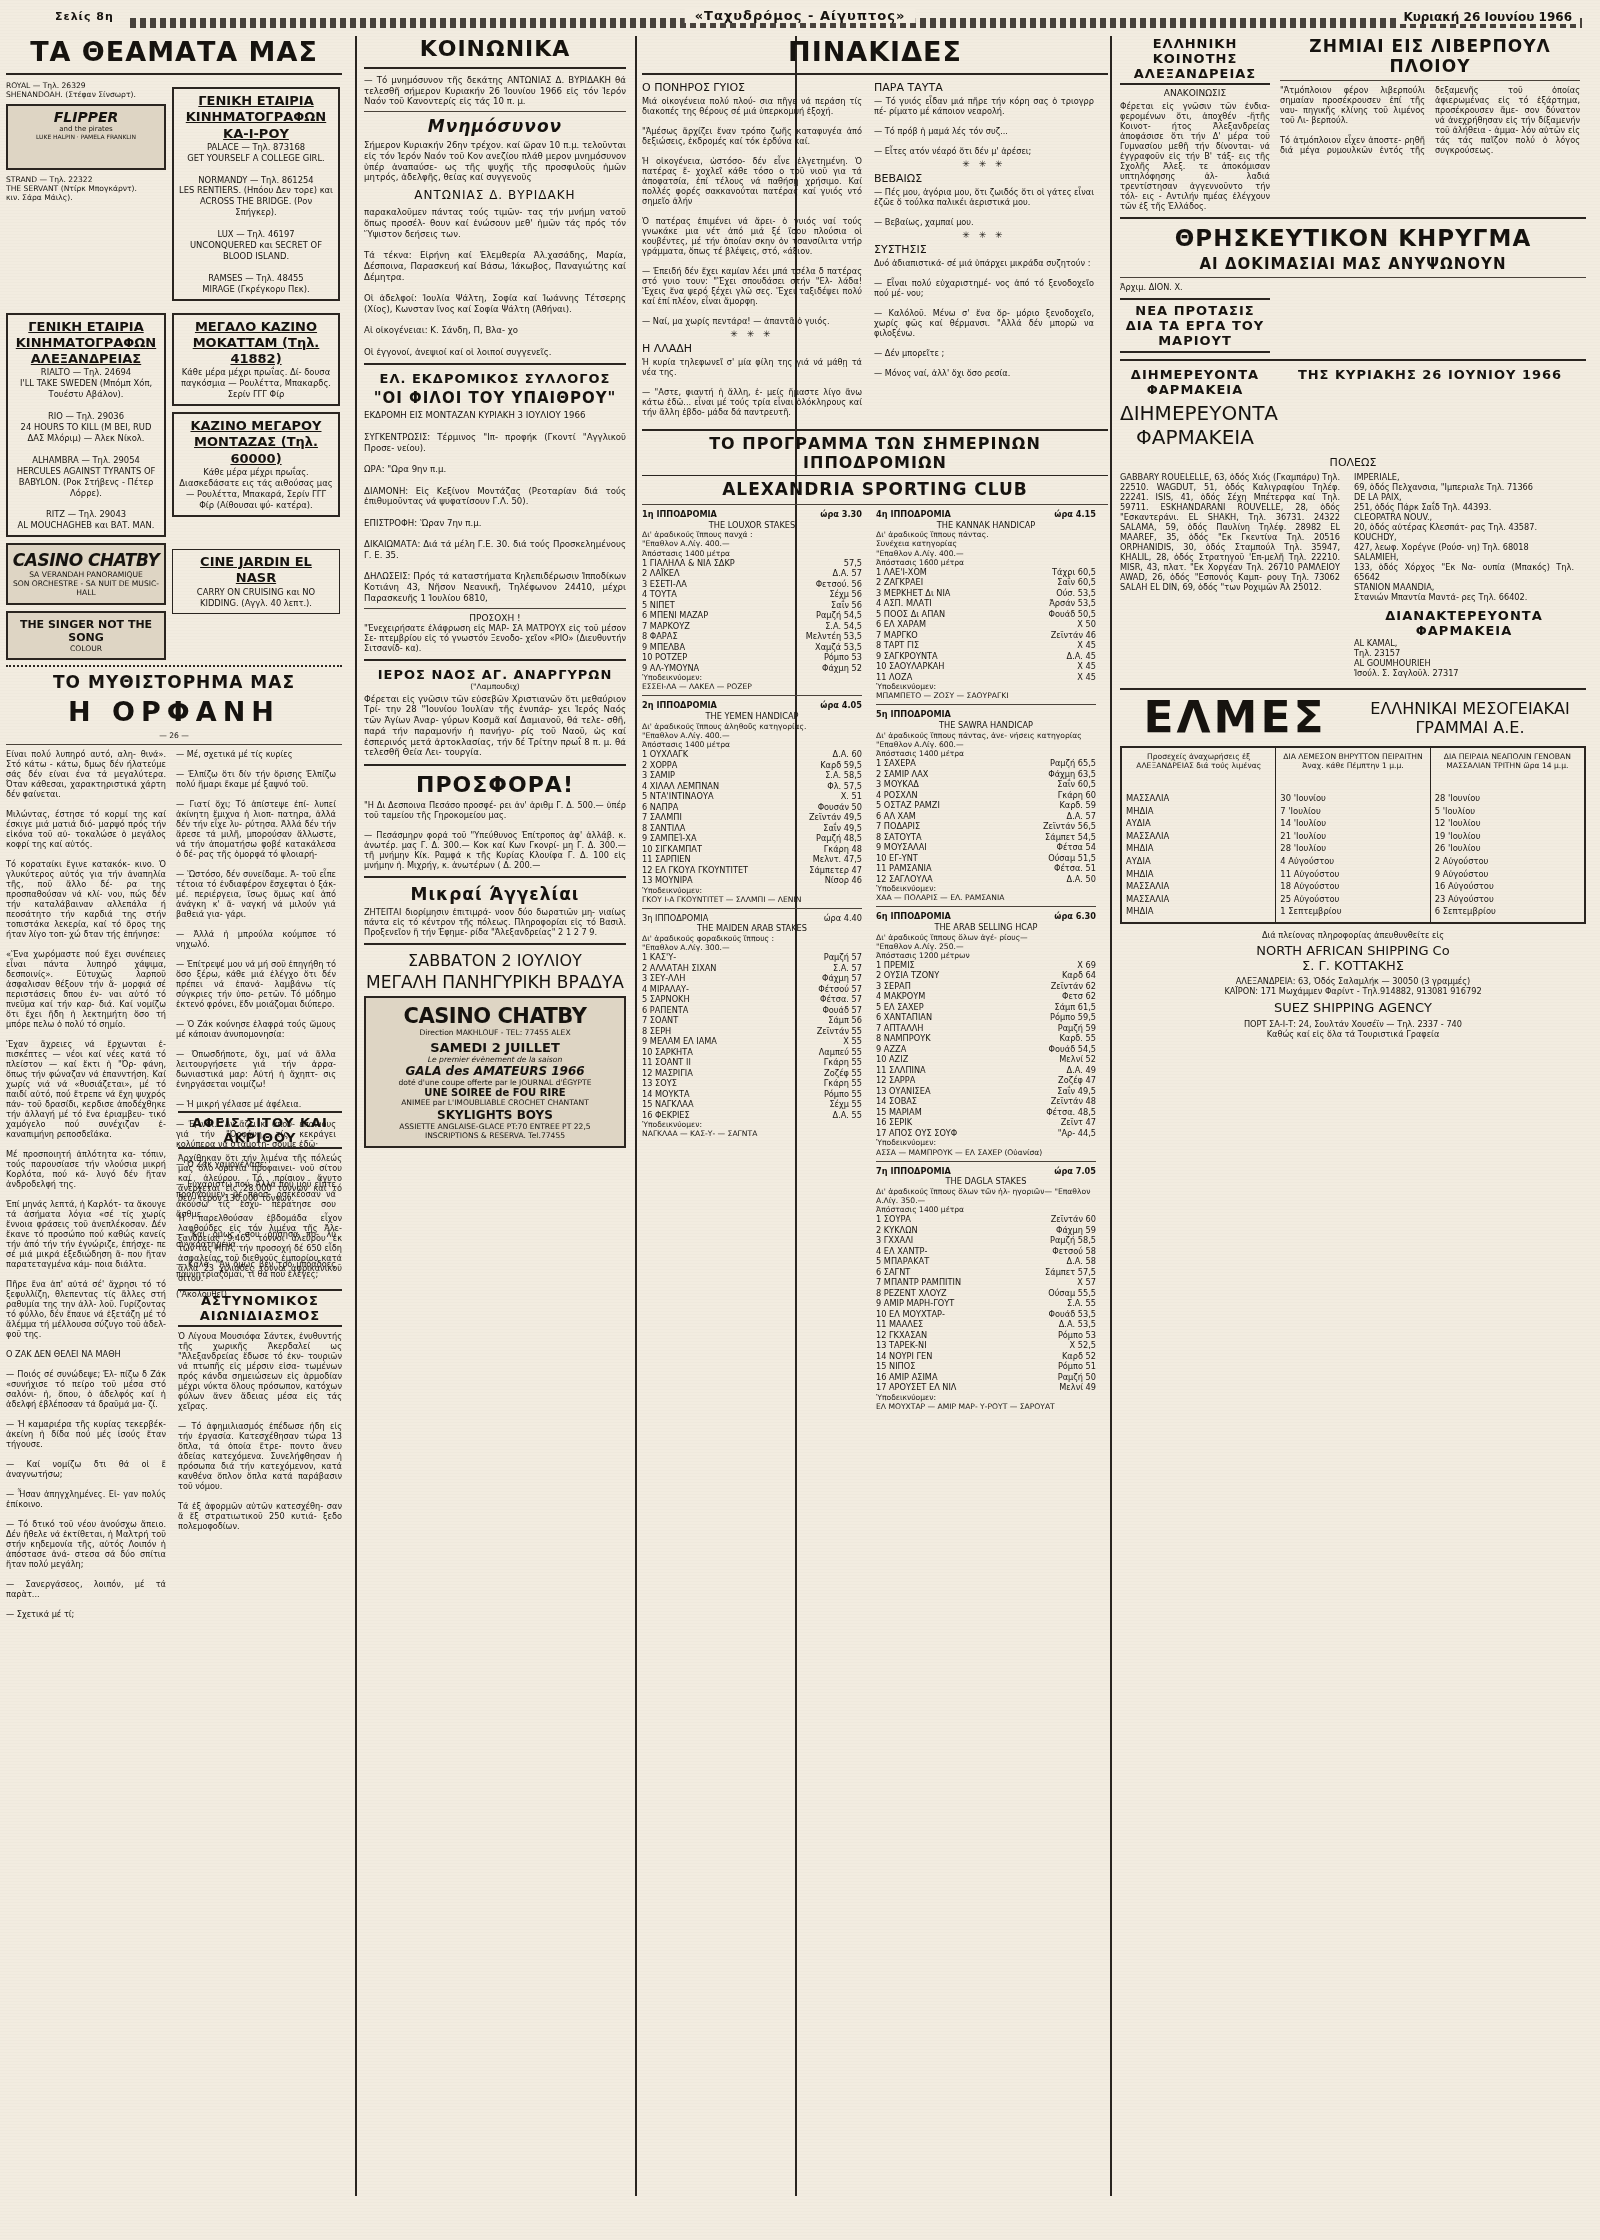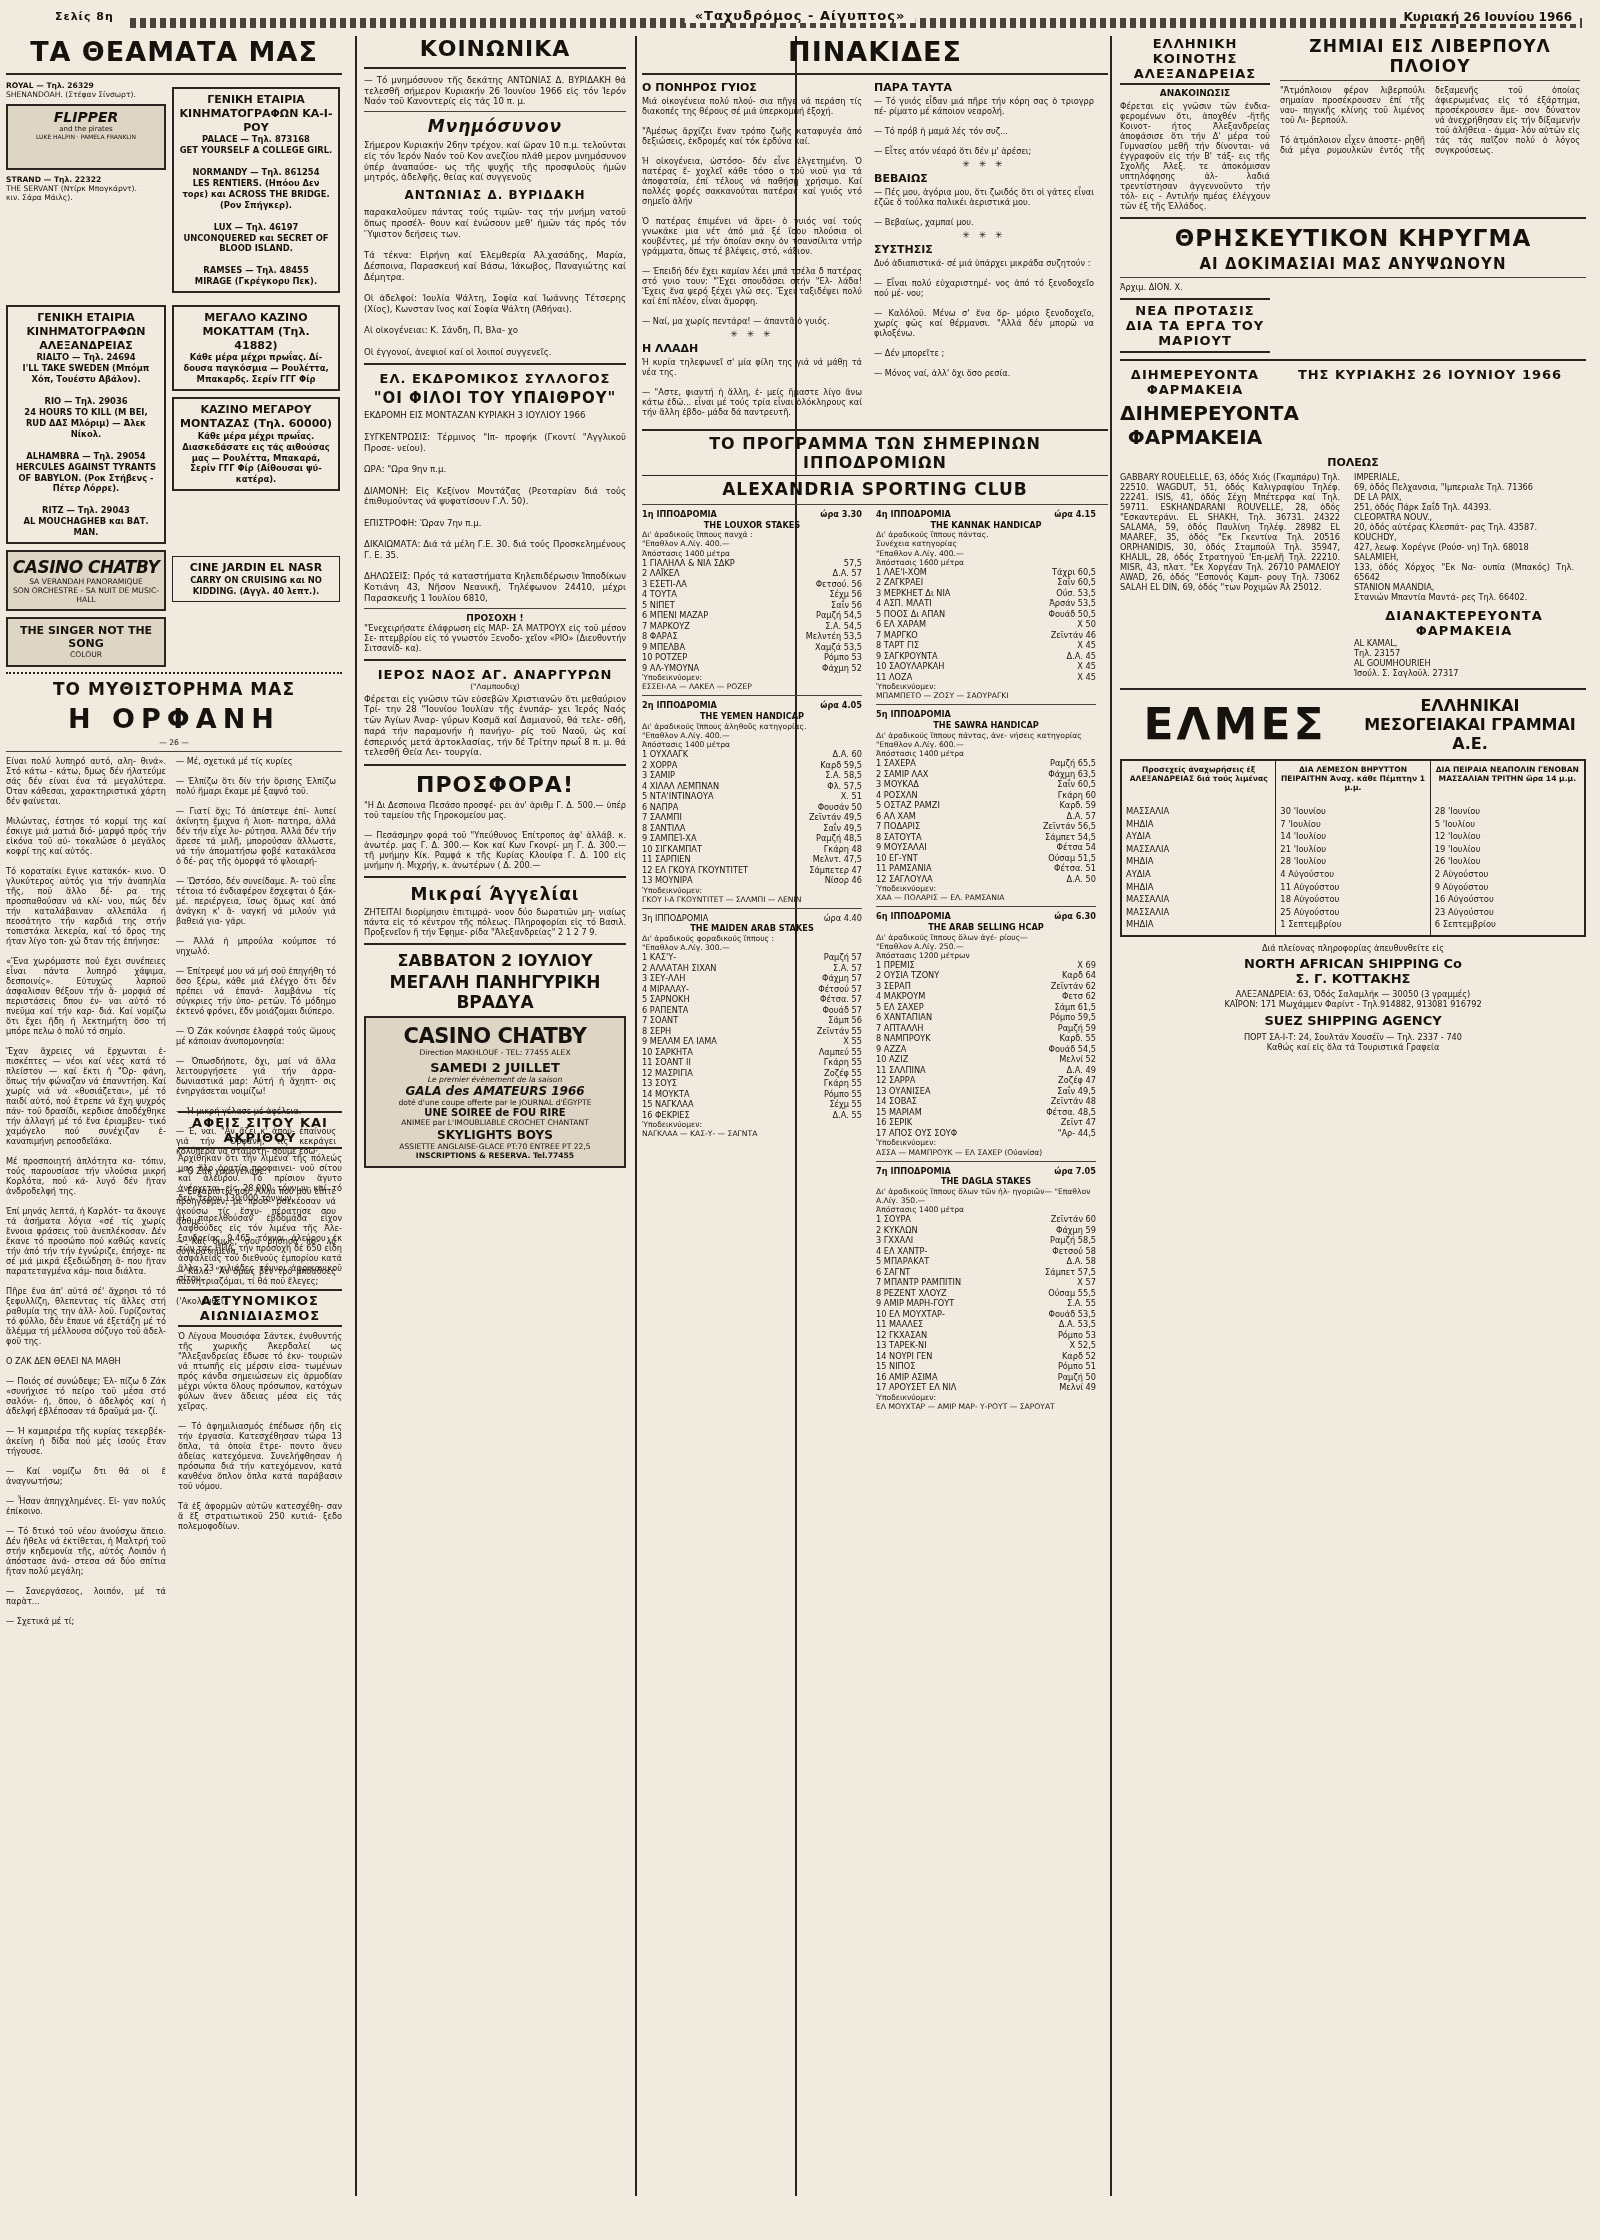--- a/index.html
+++ b/index.html
@@ -17,24 +17,24 @@
   .col{position:absolute;top:36px;}
   .vrule{position:absolute;top:36px;width:2px;background:#2a2520;}
   .hdr{font-weight:bold;text-align:center;letter-spacing:1px;}
   .title-xl{font-size:27px;}
   .title-l{font-size:22px;}
   .title-m{font-size:17px;}
   .title-s{font-size:13px;}
   .tiny{font-size:8.2px;line-height:1.22;text-align:justify;}
   .tiny2{font-size:8.6px;line-height:1.25;text-align:justify;}
   .ad{border:2px solid #2a2520;margin:6px 0;padding:4px 5px;text-align:center;}
-  .ad .t{font-weight:bold;font-size:11px;line-height:1.25;}
+  .ad .t{font-weight:bold;font-size:13px;line-height:1.25;text-decoration:underline;}
   .ad .b{font-size:8.4px;line-height:1.3;}
   .ctr{text-align:center;}
-  .b{font-weight:bold;}
+  .b{font-weight:normal;}
   .rule{border-top:2px solid #2a2520;margin:6px 0;}
   .rule1{border-top:1px solid #4a423a;margin:4px 0;}
   .rowline{display:flex;justify-content:space-between;font-size:8.2px;line-height:1.28;}
   .rowline span:first-child{text-align:left;padding-right:4px;}
   .dotted{border-top:2px dotted #2a2520;margin:5px 0;}
   .racebox{font-size:8.2px;line-height:1.3;}
   .imgbox{border:2px solid #2a2520;background:#ded5c4;text-align:center;}
   .stars{text-align:center;font-size:9px;letter-spacing:3px;margin:3px 0;}
   .elmes{font-size:44px;font-weight:bold;letter-spacing:3px;line-height:1;}
   .mini{font-size:7.6px;line-height:1.2;}

